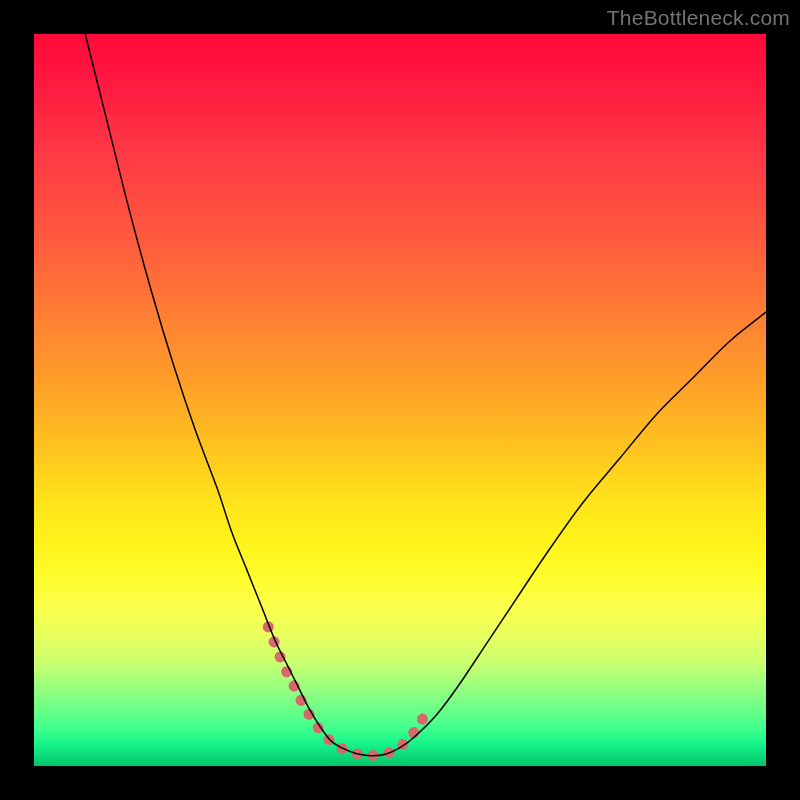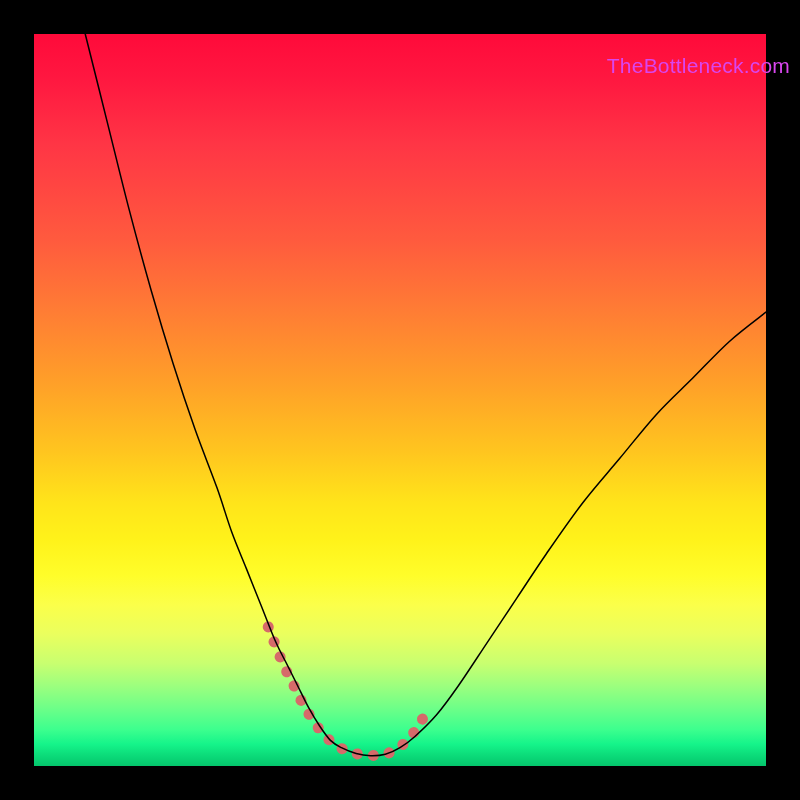--- a/index.html
+++ b/index.html
@@ -51,26 +51,25 @@
     );
   }
   svg.curves {
     position: absolute;
     inset: 0;
   }
   .watermark {
     position: absolute;
     top: 6px;
     right: 10px;
-    color: #d946ef;
+    color: #737373;
     font-size: 21px;
     letter-spacing: 0.2px;
     font-weight: 400;
     user-select: none;
-    margin-top: 48px;
   }
 </style>
 </head>
 <body>
 
 <div class="frame">
 
   <div class="plot-area">
     <div class="gradient"></div>
 

